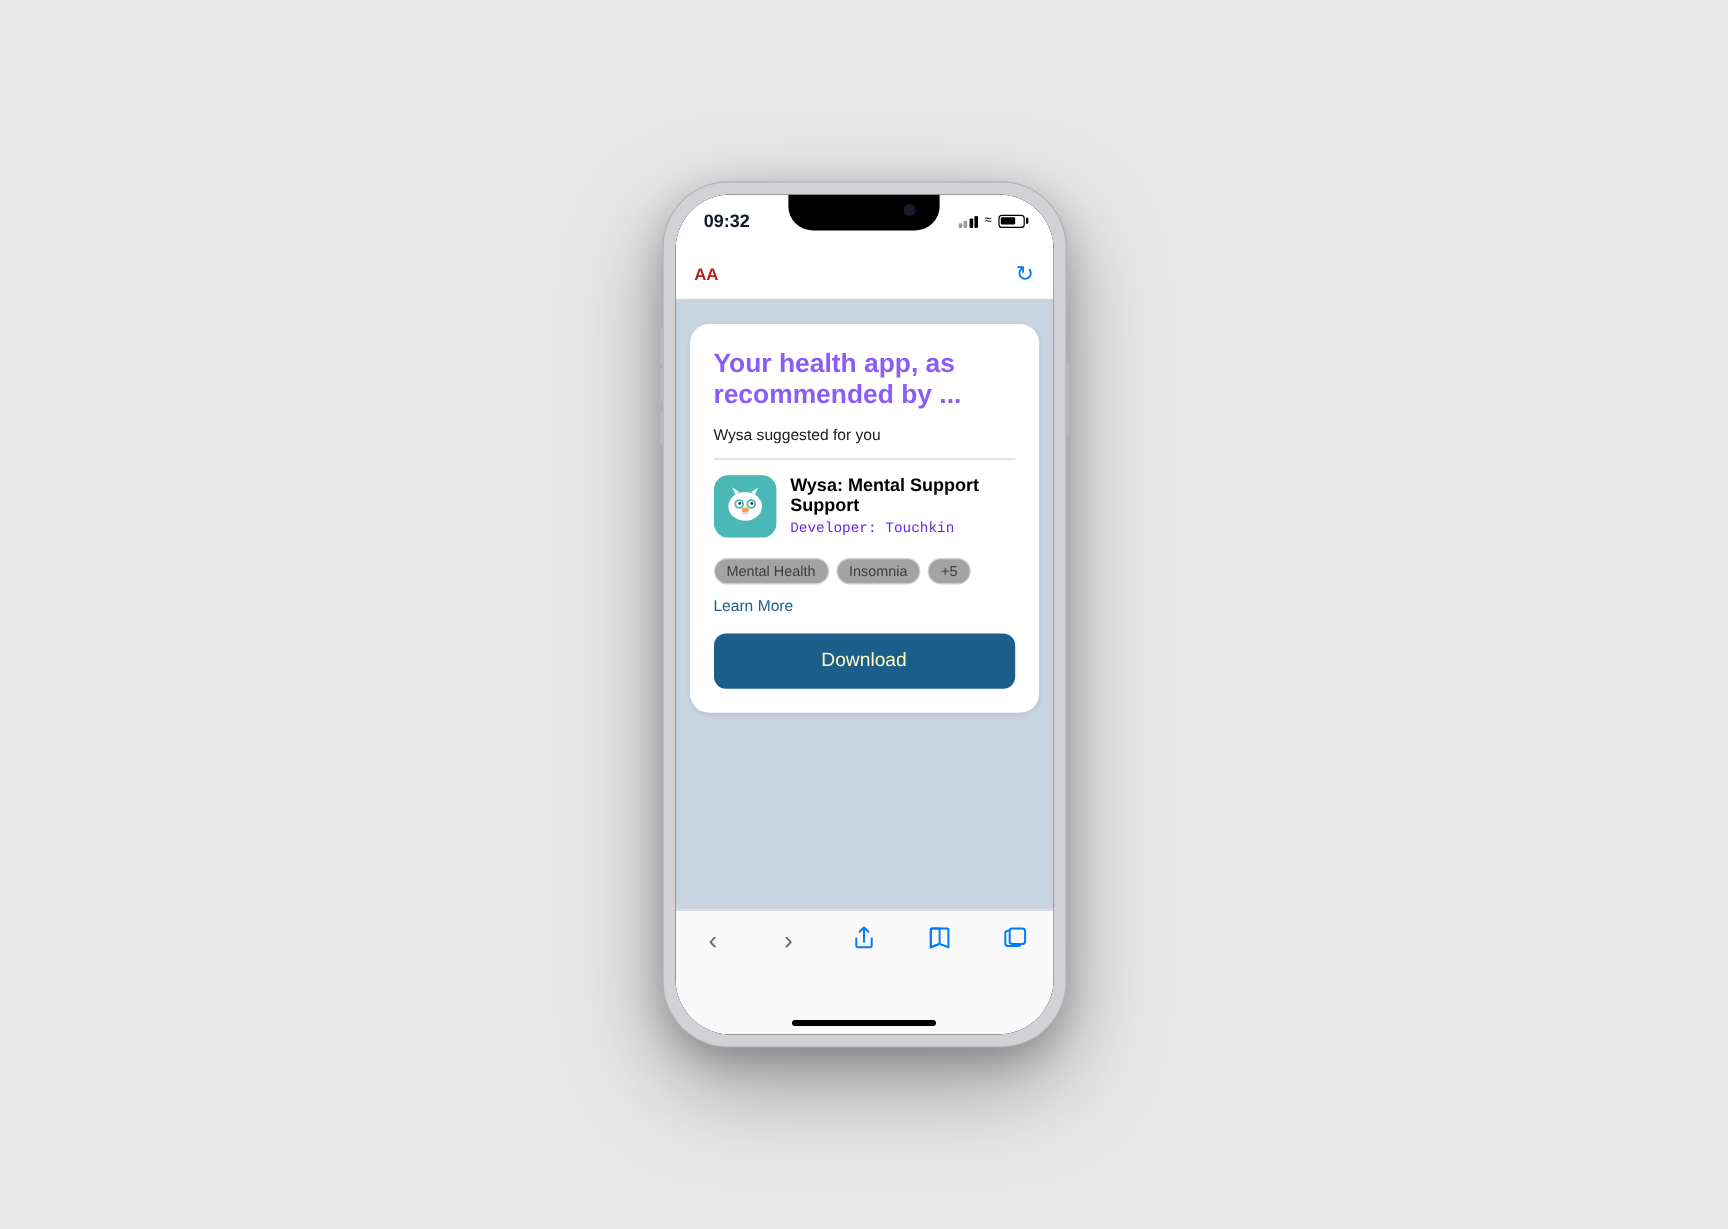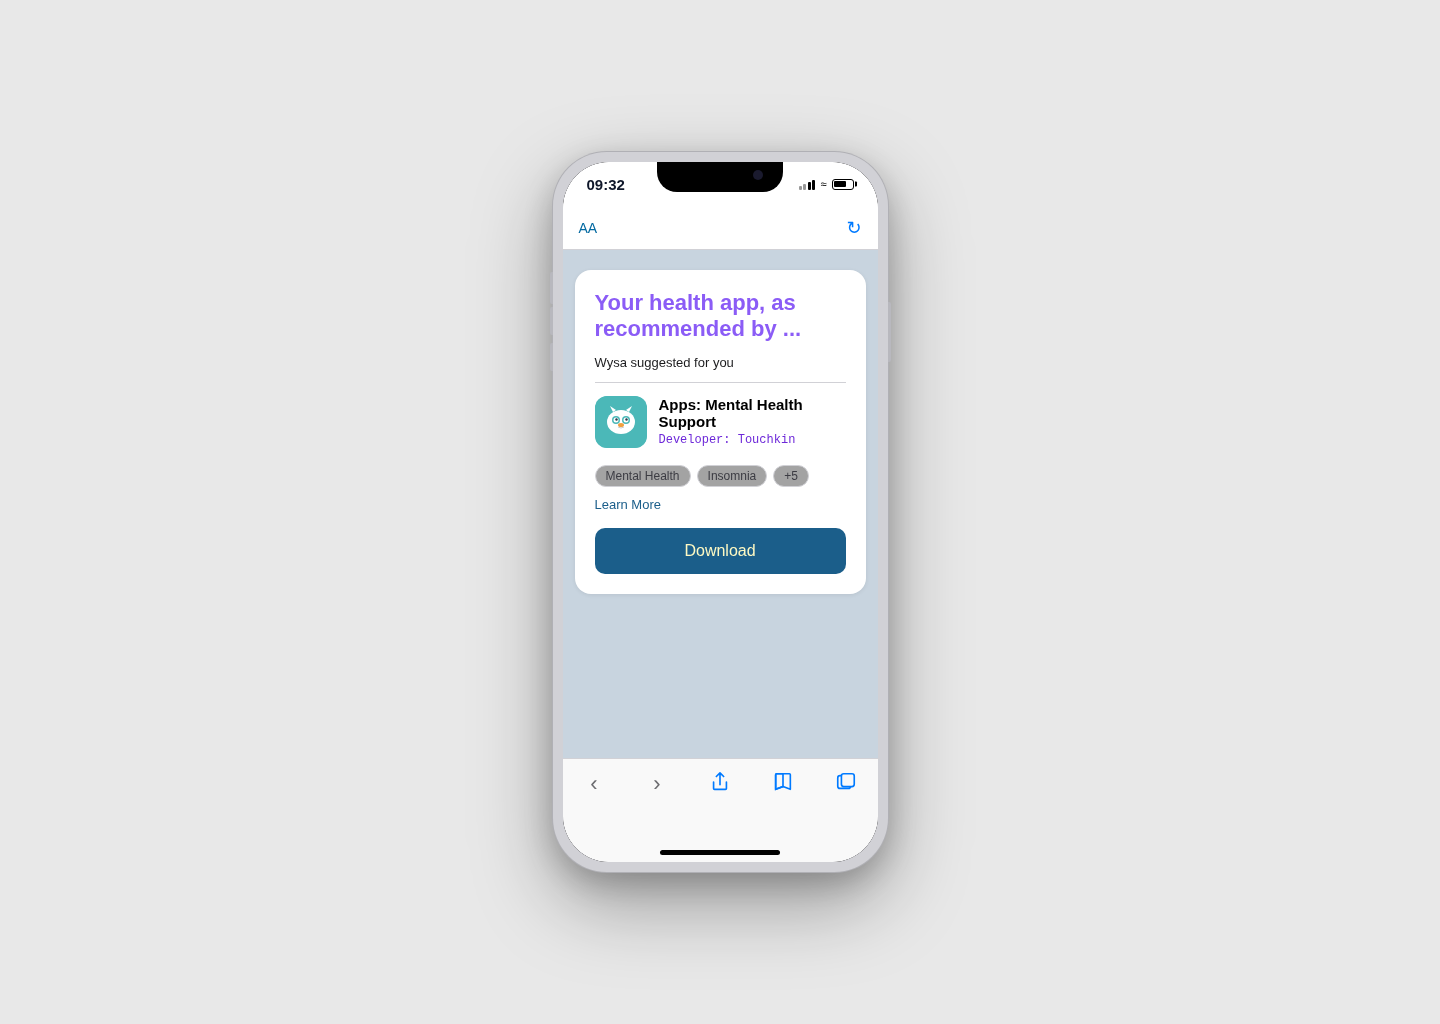--- a/index.html
+++ b/index.html
@@ -171,22 +171,22 @@
       display: flex;
       align-items: center;
       justify-content: space-between;
       padding: 0 16px;
       border-bottom: 0.5px solid #d1d1d6;
       flex-shrink: 0;
     }
 
     .browser-aa {
       font-size: 14px;
-      font-weight: 400;
-      color: #0369a1;
+      font-weight: 700;
+      color: #b91c1c;
     }
 
     .browser-refresh {
       font-size: 18px;
       color: #007aff;
     }
 
     
     .content-area {
       flex: 1;
@@ -433,21 +433,21 @@
 
                 <ellipse cx="26" cy="29" rx="3" ry="2" fill="#f0a040"></ellipse>
 
                 <polygon points="18,16 15,10 21,14" fill="white"></polygon>
                 <polygon points="34,16 37,10 31,14" fill="white"></polygon>
 
                 <path d="M 23 31 Q 26 33 29 31" stroke="#ccc" stroke-width="1" fill="none"></path>
               </svg>
             </div>
             <div class="app-info">
-              <div class="app-name">Apps: Mental Health Support</div>
+              <div class="app-name">Wysa: Mental Support Support</div>
               <div class="app-developer">
                 <span>Developer:</span>
                 <span>Touchkin</span>
               </div>
             </div>
           </div>
 
           
           <div class="tags-row">
             <span class="tag">Mental Health</span>

